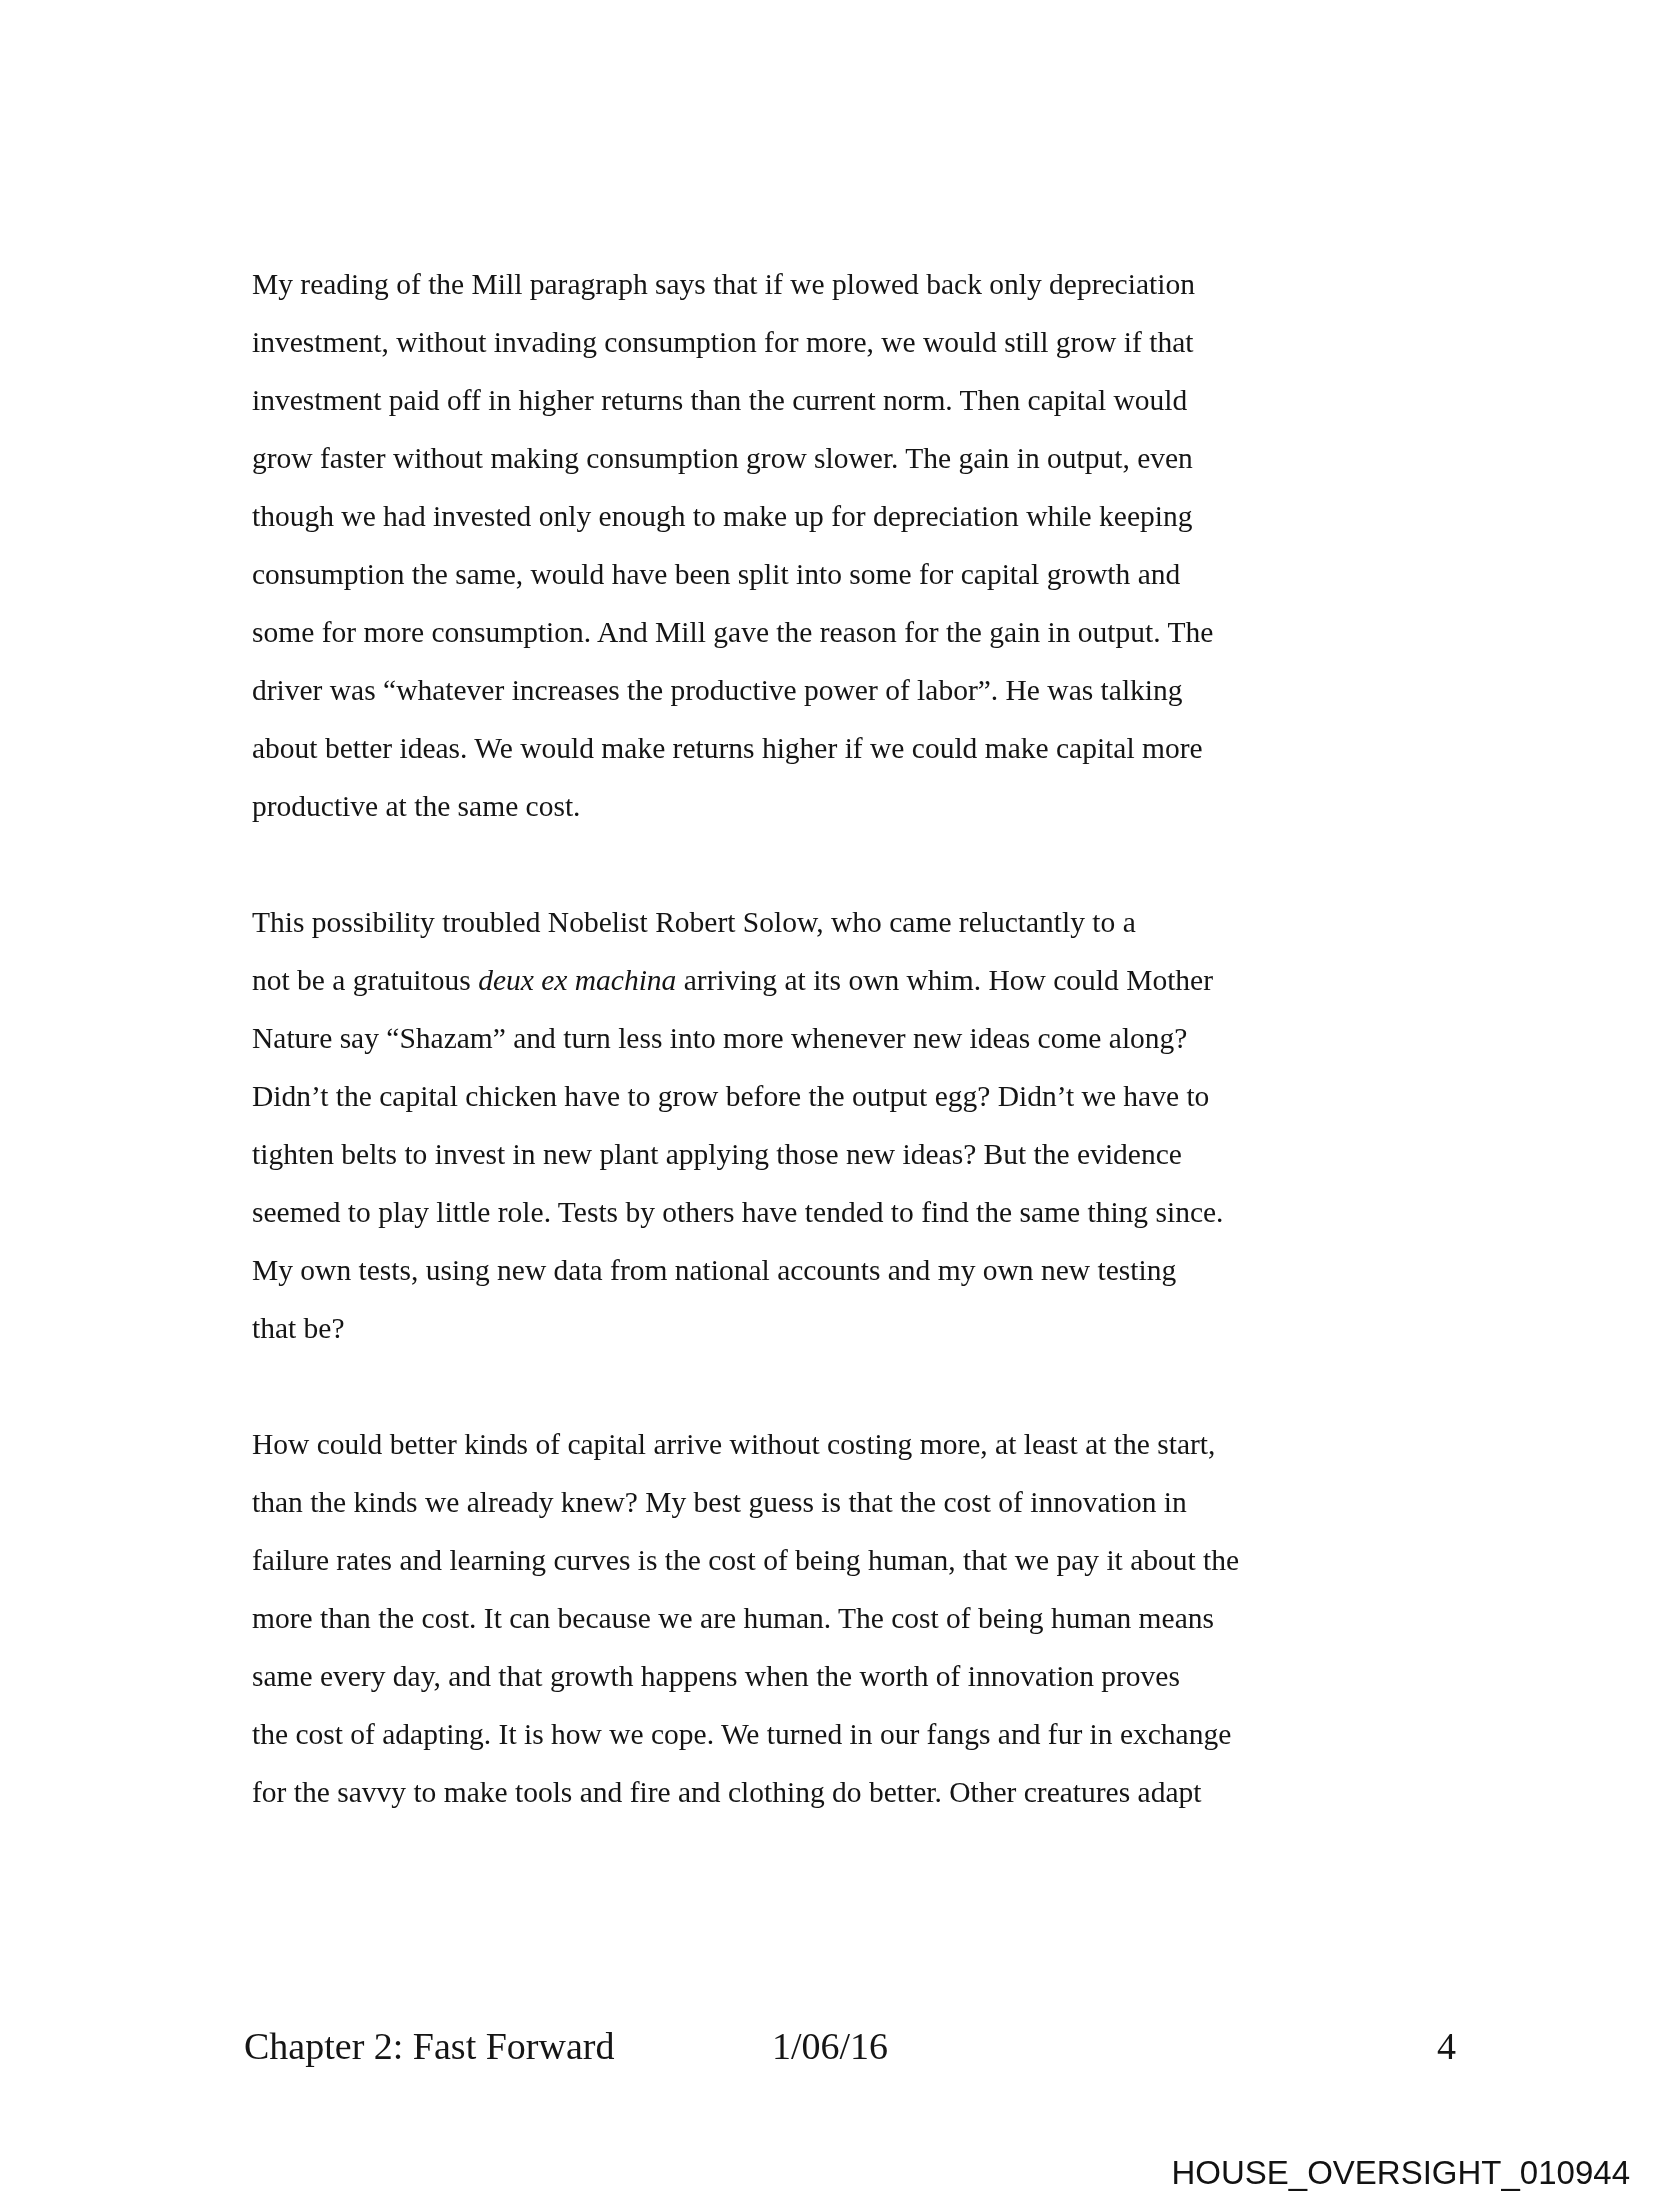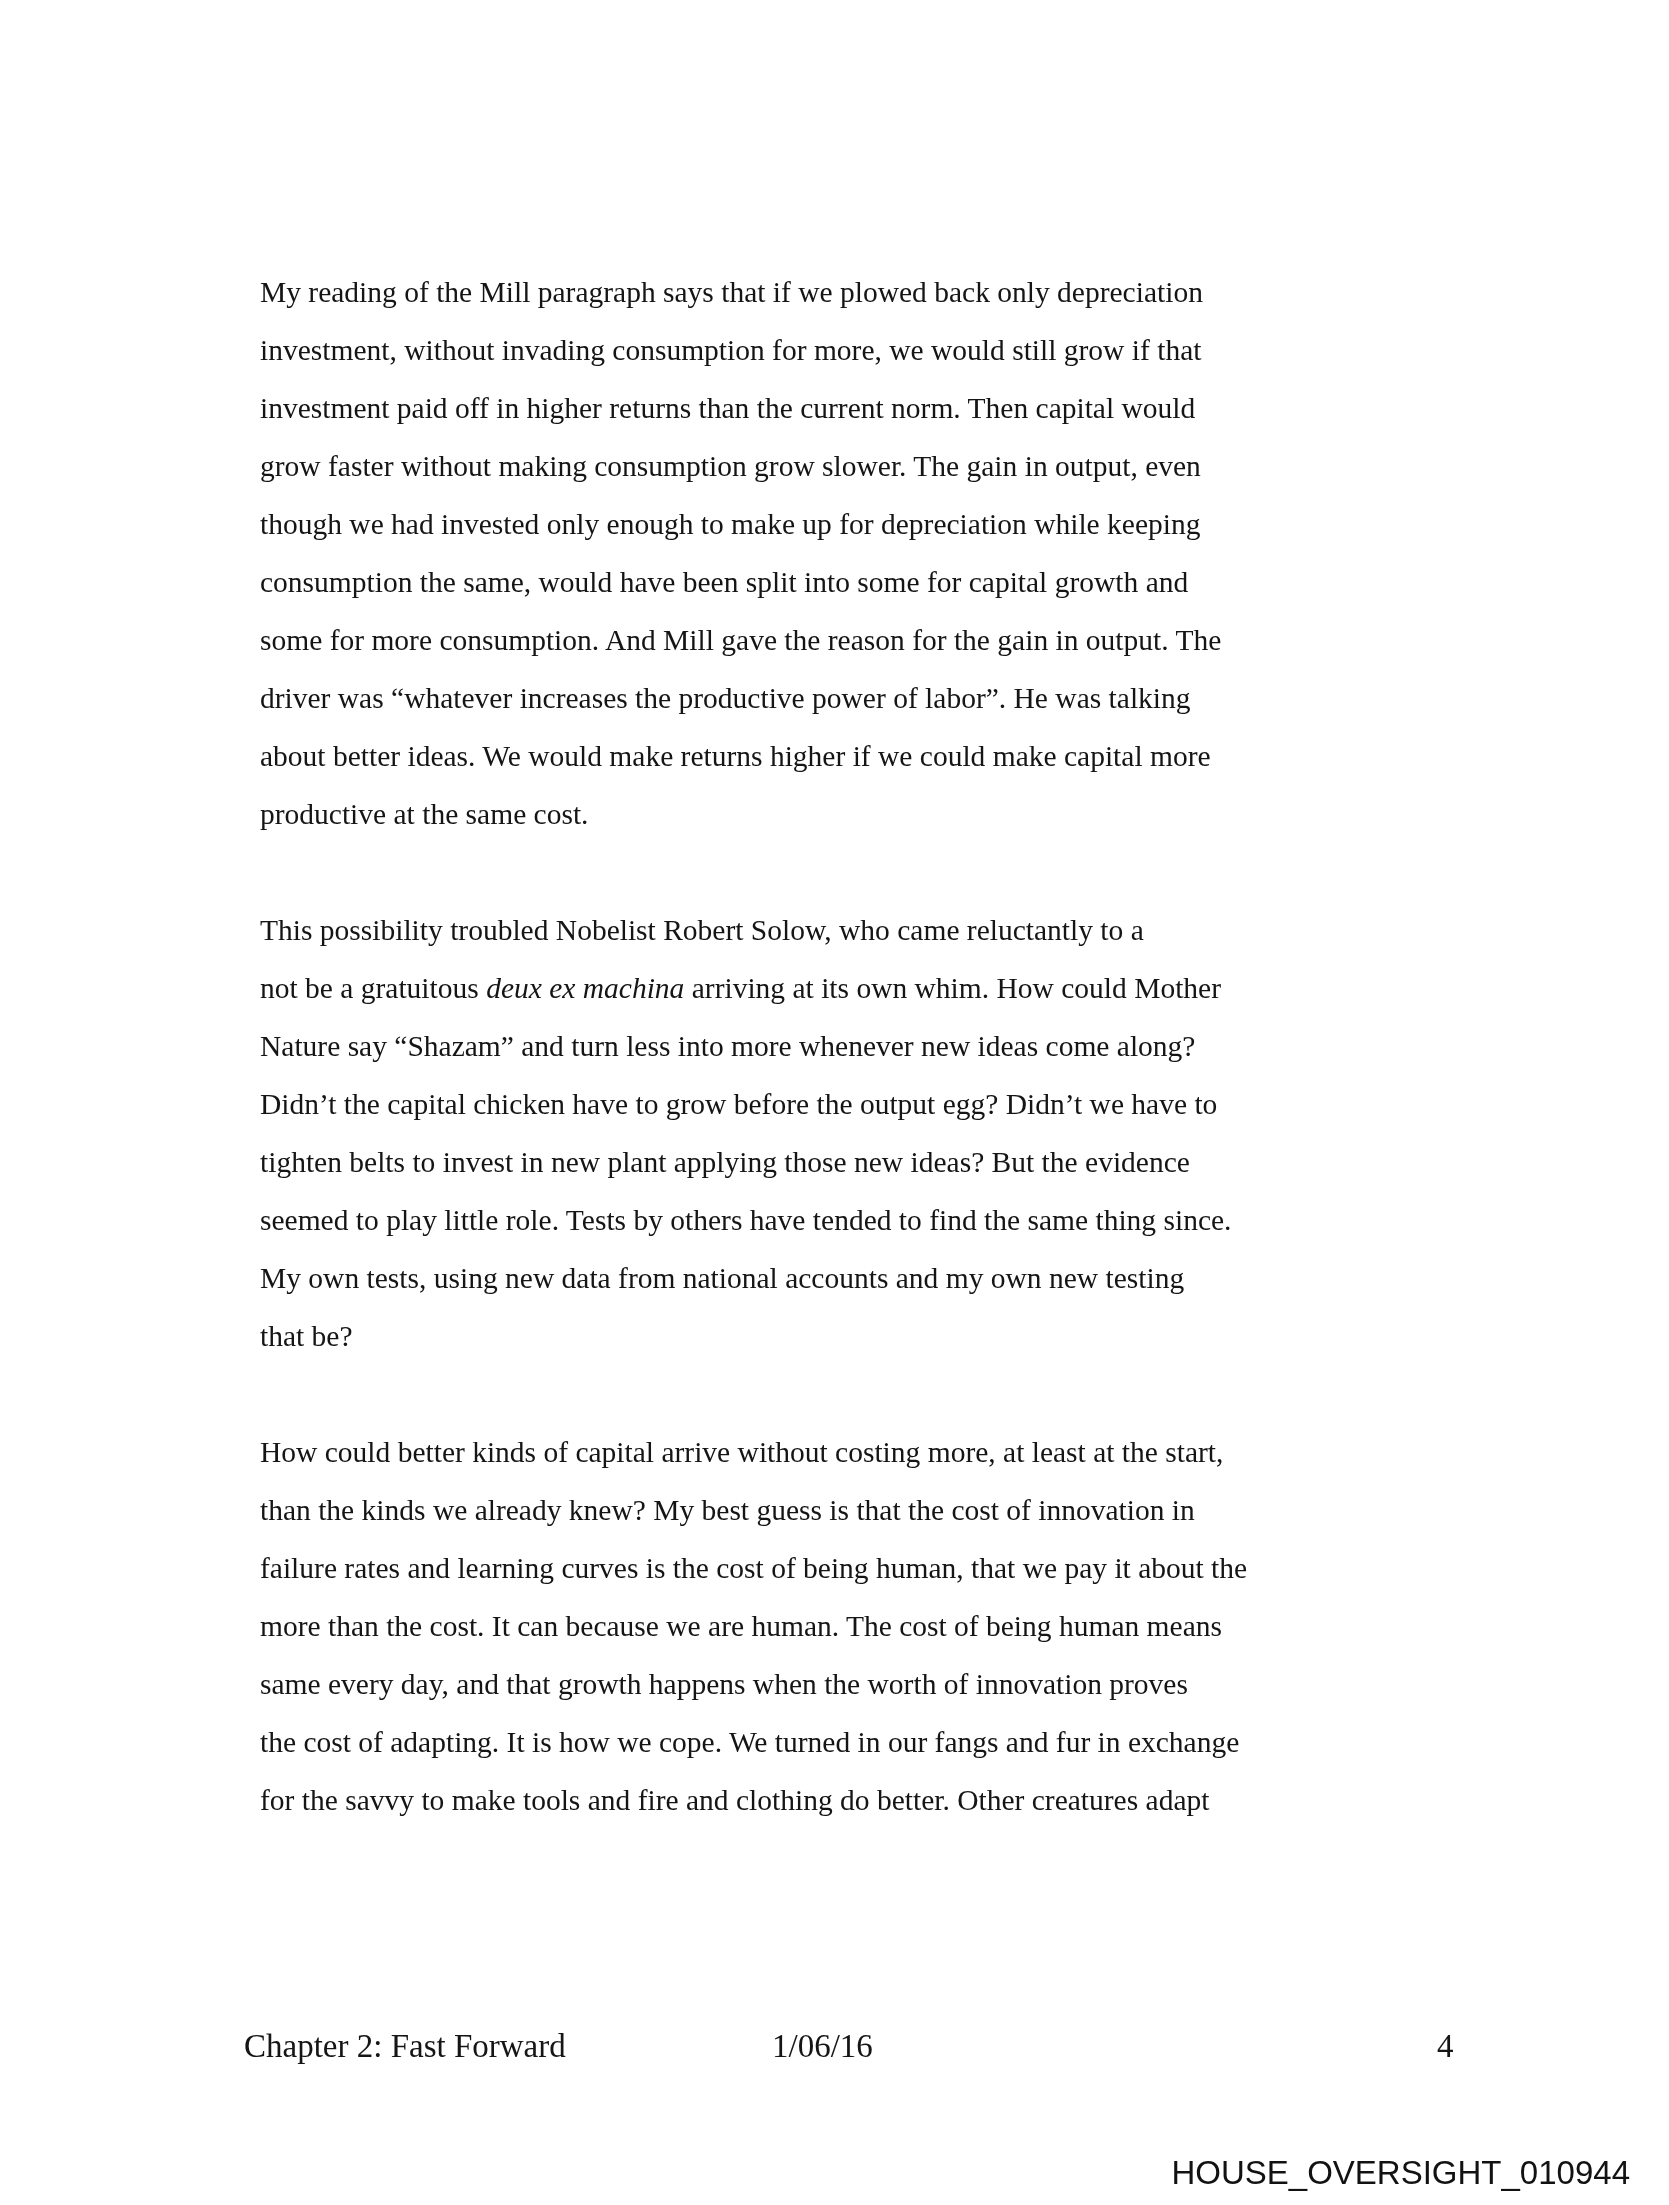--- a/index.html
+++ b/index.html
@@ -20,36 +20,36 @@
     inset: 0;
     background: #ffffff;
   }
   #body-text {
     position: absolute;
     left: 244px;
     top: 247px;
     font-size: 29.5px;
     line-height: 58px;
   }
-  .paragraph { margin: 16px; }
+  .paragraph { margin: 8px; }
   .paragraph + .paragraph { margin-top: 58px; }
   .text-line {
     white-space: nowrap;
     height: 58px;
   }
   .text-line em { }
   .footer {
     position: absolute;
     left: 0; top: 0;
     width: 100%; height: 100%;
     pointer-events: none;
   }
   .footer span {
     position: absolute;
-    font-size: 33px;
+    font-size: 38px;
     line-height: 34px;
     white-space: nowrap;
   }
   #footer-chapter { left: 244px;  top: 2029px; }
   #footer-date    { left: 772px; top: 2029px; }
   #footer-page    { left: 1437px; top: 2029px; }
   #bates-stamp {
     position: absolute;
     right: 39px;
     top: 2154px;

